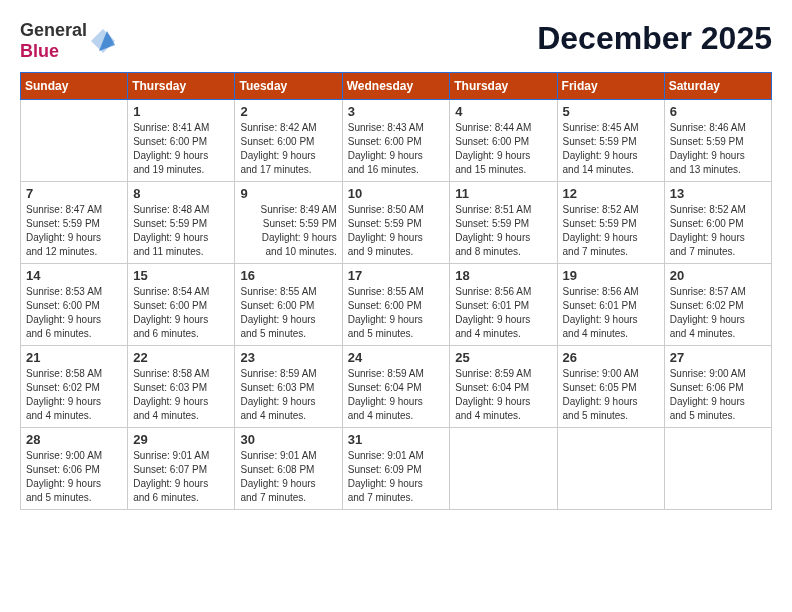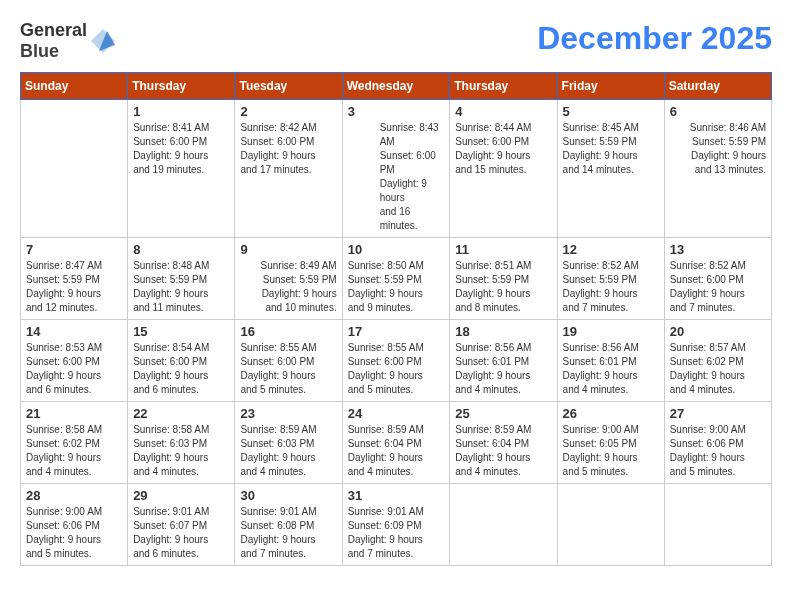--- a/index.html
+++ b/index.html
@@ -21,34 +21,34 @@
       align-items: center;
     }
     .logo-text-general {
       font-size: 18px;
       font-weight: bold;
       color: #333;
     }
     .logo-text-blue {
       font-size: 18px;
       font-weight: bold;
-      color: #404040;
+      color: #be185d;
     }
     .logo-icon {
       width: 28px;
       height: 28px;
       margin-left: 2px;
     }
     .title-block {
       text-align: right;
     }
     .month-title {
       font-size: 32px;
       font-weight: bold;
-      color: #3b82f6;
+      color: #0f172a;
     }
     .location-title {
       font-size: 14px;
       color: #555;
     }
     .calendar {
       width: 100%;
       border-collapse: collapse;
       font-size: 11px;
     }
@@ -129,42 +129,42 @@
         </td>
         <td>
           <div class="day-number">2</div>
           <div class="day-info" style="white-space: pre-line;">Sunrise: 8:42 AM
 Sunset: 6:00 PM
 Daylight: 9 hours
 and 17 minutes.</div>
         </td>
         <td>
           <div class="day-number">3</div>
-          <div class="day-info" style="white-space: pre-line; margin-left: 32px;">Sunrise: 8:43 AM
+          <div class="day-info" style="white-space: pre-line;">Sunrise: 8:43 AM
 Sunset: 6:00 PM
 Daylight: 9 hours
 and 16 minutes.</div>
         </td>
         <td>
           <div class="day-number">4</div>
           <div class="day-info" style="white-space: pre-line;">Sunrise: 8:44 AM
 Sunset: 6:00 PM
 Daylight: 9 hours
 and 15 minutes.</div>
         </td>
         <td>
           <div class="day-number">5</div>
           <div class="day-info" style="white-space: pre-line;">Sunrise: 8:45 AM
 Sunset: 5:59 PM
 Daylight: 9 hours
 and 14 minutes.</div>
         </td>
         <td>
           <div class="day-number">6</div>
-          <div class="day-info" style="white-space: pre-line; text-align: right;">Sunrise: 8:46 AM
+          <div class="day-info" style="white-space: pre-line;">Sunrise: 8:46 AM
 Sunset: 5:59 PM
 Daylight: 9 hours
 and 13 minutes.</div>
         </td>
       </tr>
       <tr class="week-row">
         <td>
           <div class="day-number">7</div>
           <div class="day-info" style="white-space: pre-line;">Sunrise: 8:47 AM
 Sunset: 5:59 PM

